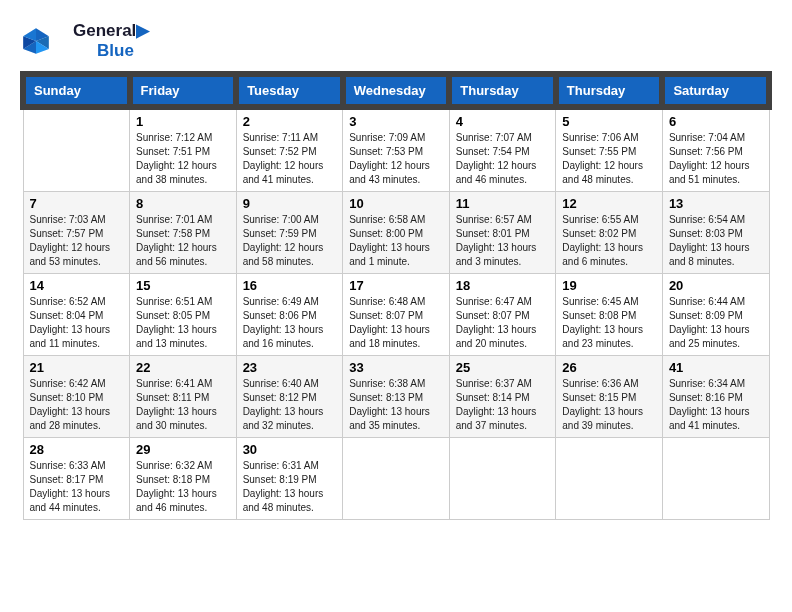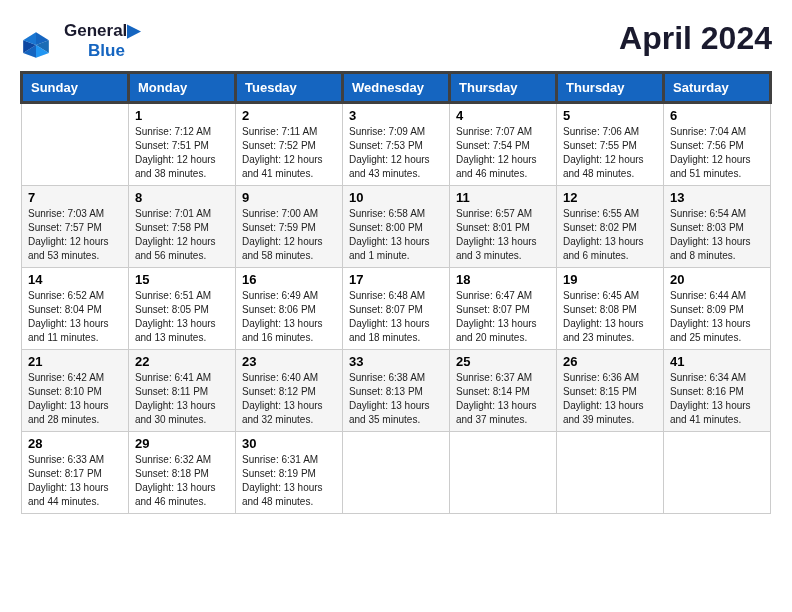--- a/index.html
+++ b/index.html
@@ -11,22 +11,22 @@
       padding: 20px;
     }
     .header {
       display: flex;
       justify-content: space-between;
       align-items: flex-start;
       margin-bottom: 10px;
     }
     .logo {
       display: flex;
-      align-items: flex-end;
-      gap: 12px;
+      align-items: center;
+      gap: 21px;
     }
     .logo-icon {
       width: 32px;
       height: 32px;
     }
     .title-block {
       text-align: right;
     }
     .calendar-title {
       font-size: 32px;
@@ -42,21 +42,21 @@
       border-collapse: collapse;
       font-size: 11px;
     }
     thead tr th {
       background-color: #1565c0;
       color: #fff;
       padding: 6px 8px;
       font-size: 13px;
       font-weight: bold;
       text-align: left;
-      border: 3px solid #404040;
+      border: 6px solid #404040;
     }
     tbody tr td {
       border: 1px solid #ccc;
       vertical-align: top;
       padding: 4px 6px;
       width: calc(100% / 7);
       min-height: 75px;
       height: 80px;
     }
     .day-num {
@@ -93,29 +93,28 @@
       <polygon points="20,20 20,36 4,30" fill="#1565c0"></polygon>
       <polygon points="20,20 4,30 4,14" fill="#0d47a1"></polygon>
       <polygon points="20,20 4,14 20,4" fill="#1976d2"></polygon>
     </svg>
     <div>
       <div style="font-size:17px;font-weight:bold;color:#1a1a2e;">General<span style="color:#1565c0;">▶</span></div>
       <div style="font-size:17px;font-weight:bold;color:#1565c0;margin-left:24px;">Blue</div>
     </div>
   </div>
   <div class="title-block">
-    <div class="calendar-title">April 2024</div>
   </div>
 </div>
 
 <table>
   <thead>
     <tr>
     <th>Sunday</th>
-        <th>Monday</th>
+        <th>Friday</th>
         <th>Tuesday</th>
         <th>Wednesday</th>
         <th>Thursday</th>
         <th>Thursday</th>
         <th>Saturday</th>
       </tr>
   </thead>
   <tbody id="calendar-body">
   <tr>
         <td class="empty"></td>

